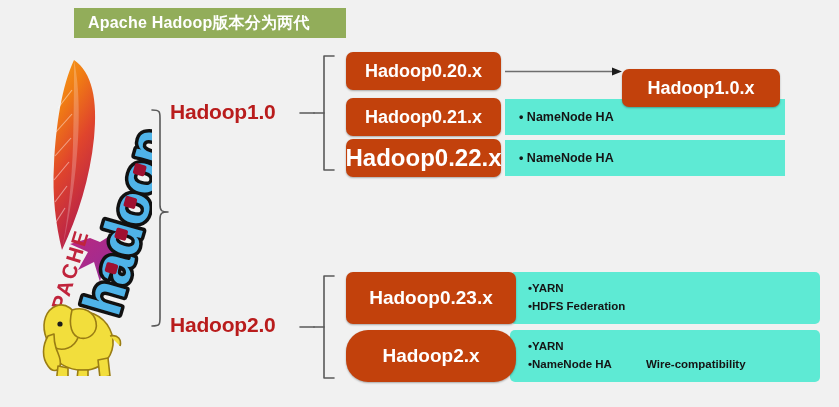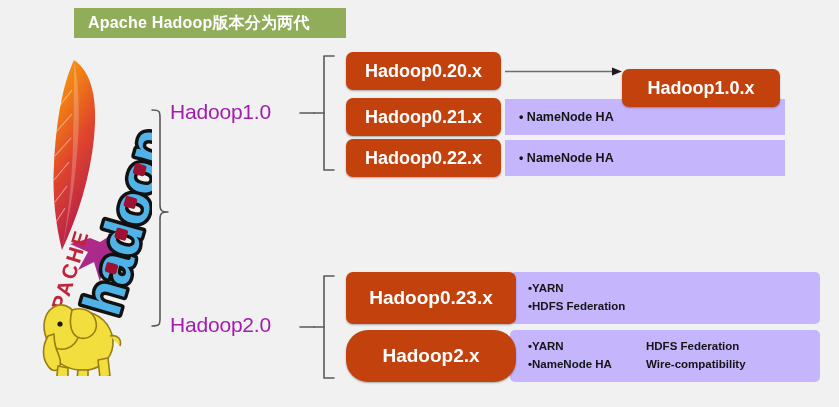--- a/index.html
+++ b/index.html
@@ -33,23 +33,23 @@
   
   .logo-wrap{
     position:absolute;left:22px;top:46px;
     width:130px;height:330px;
   }
   .logo-wrap svg{display:block;}
 
   
   .gen-label{
     position:absolute;
-    color:#a21caf;
+    color:#b91c1c;
     font-size:21px;
-    font-weight:normal;
+    font-weight:bold;
     white-space:nowrap;
     letter-spacing:-.2px;
   }
   #gen1{left:170px;top:100px;}
   #gen2{left:170px;top:313px;}
 
   
   .wires{position:absolute;left:0;top:0;width:839px;height:407px;pointer-events:none;}
 
   
@@ -61,28 +61,28 @@
     display:flex;align-items:center;justify-content:center;
     font-weight:bold;
     box-shadow:0 1px 2px rgba(0,0,0,.30);
     box-sizing:border-box;
   }
   .vbox span{white-space:nowrap;}
 
   #box-020{left:346px;top:52px;width:155px;height:38px;font-size:18px;}
   #box-100{left:622px;top:52px;width:158px;height:38px;font-size:18px;margin-top:17px;}
   #box-021{left:346px;top:98px;width:155px;height:38px;font-size:18px;}
-  #box-022{left:346px;top:139px;width:155px;height:38px;font-size:18px;}
+  #box-022{left:346px;top:139px;width:155px;height:38px;font-size:24px;}
   #box-023{left:346px;top:272px;width:170px;height:52px;font-size:19px;}
   #box-2x {left:346px;top:330px;width:170px;height:52px;font-size:19px;border-radius:22px;}
 
   
   .fpanel{
     position:absolute;
-    background:#c4b5fd;
+    background:#5eead4;
     box-sizing:border-box;
     display:flex;flex-direction:column;justify-content:center;
     color:#151515;
     font-weight:bold;
   }
   #feat-021{left:505px;top:99px;width:280px;height:36px;font-size:12.5px;padding-left:14px;}
   #feat-022{left:505px;top:140px;width:280px;height:36px;font-size:12.5px;padding-left:14px;}
   #feat-023{left:510px;top:272px;width:310px;height:52px;font-size:11.5px;padding-left:18px;border-radius:5px;}
   #feat-2x {left:510px;top:330px;width:310px;height:52px;font-size:11.5px;padding-left:18px;border-radius:5px;}
 
@@ -221,21 +221,20 @@
       <div class="fcol-b">•YARN</div>
     </div>
     <div class="frow">
       <div class="fcol-b">•HDFS Federation</div>
     </div>
   </div>
 
   <div class="fpanel" id="feat-2x">
     <div class="frow">
       <div class="fcol-a">•YARN</div>
-      <div class="fcol-b">HDFS Federation</div>
     </div>
     <div class="frow">
       <div class="fcol-a">•NameNode HA</div>
       <div class="fcol-b">Wire-compatibility</div>
     </div>
   </div>
 
   <div class="vbox" id="box-020">
     <span>Hadoop0.20.x</span>
   </div>

